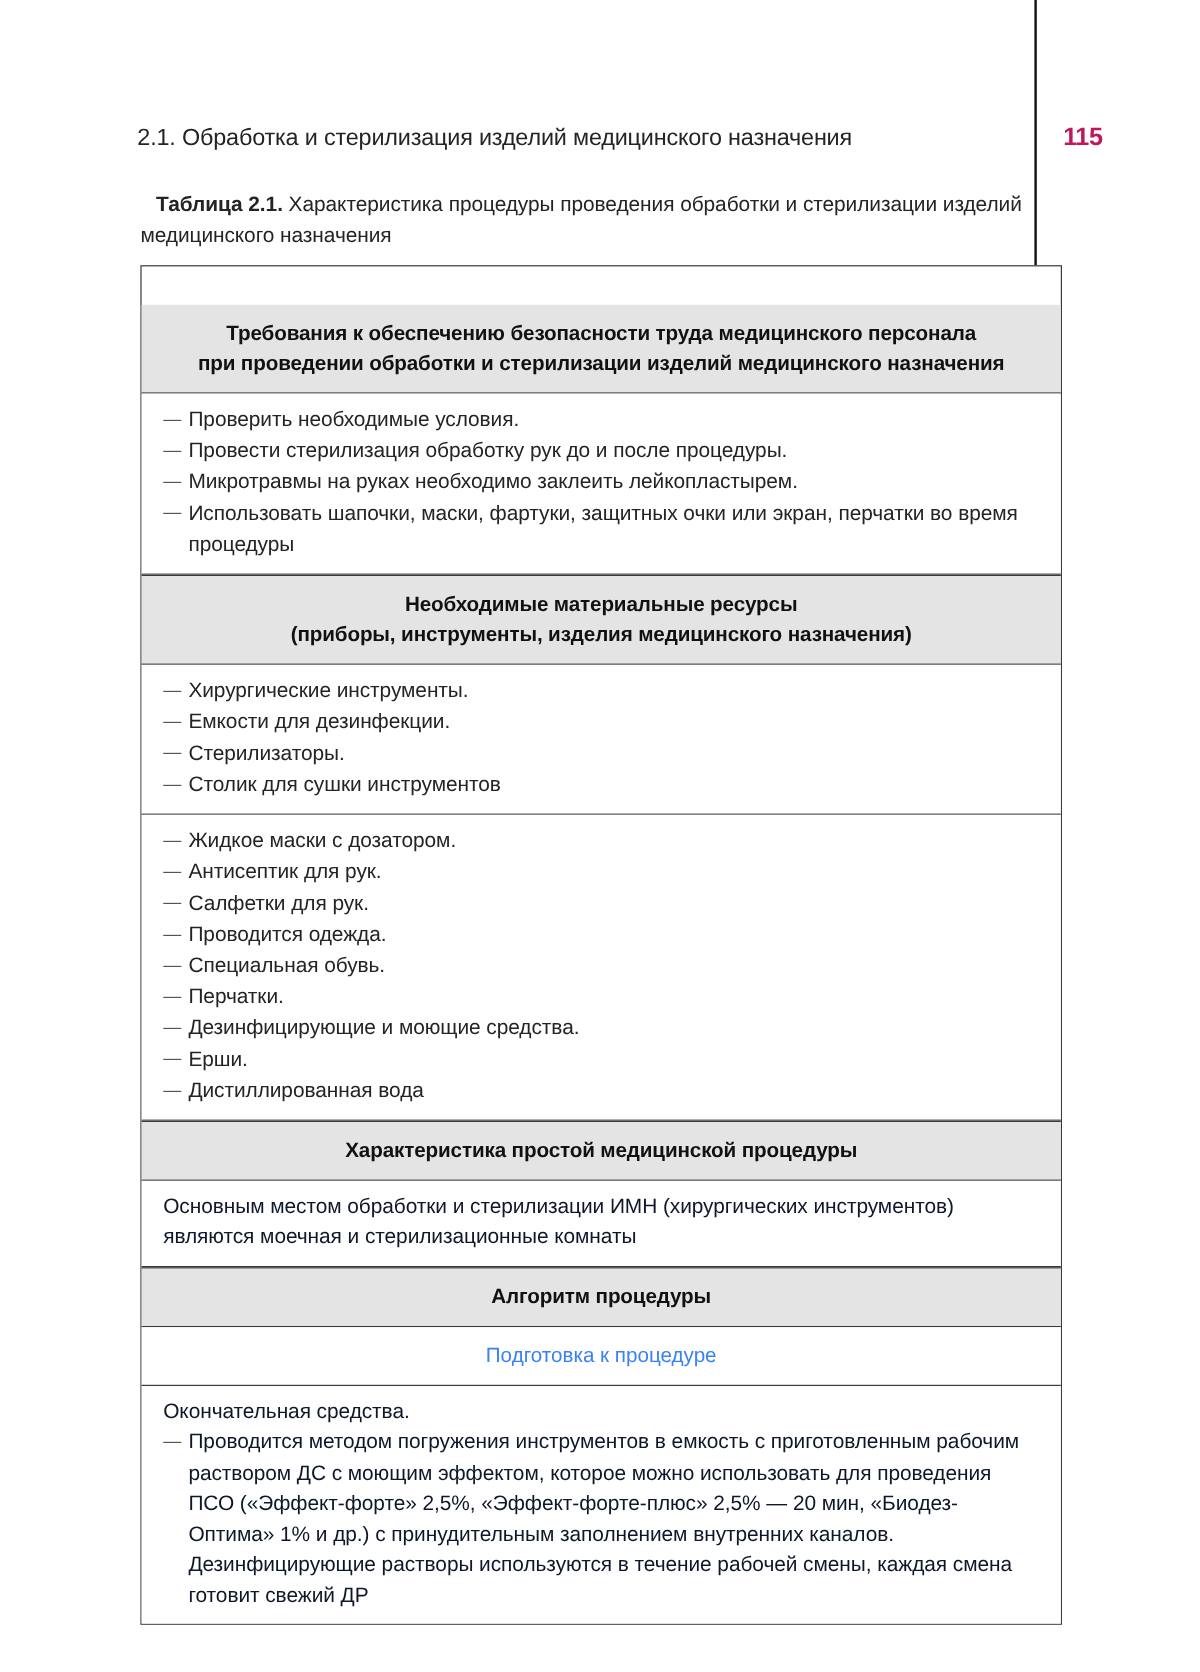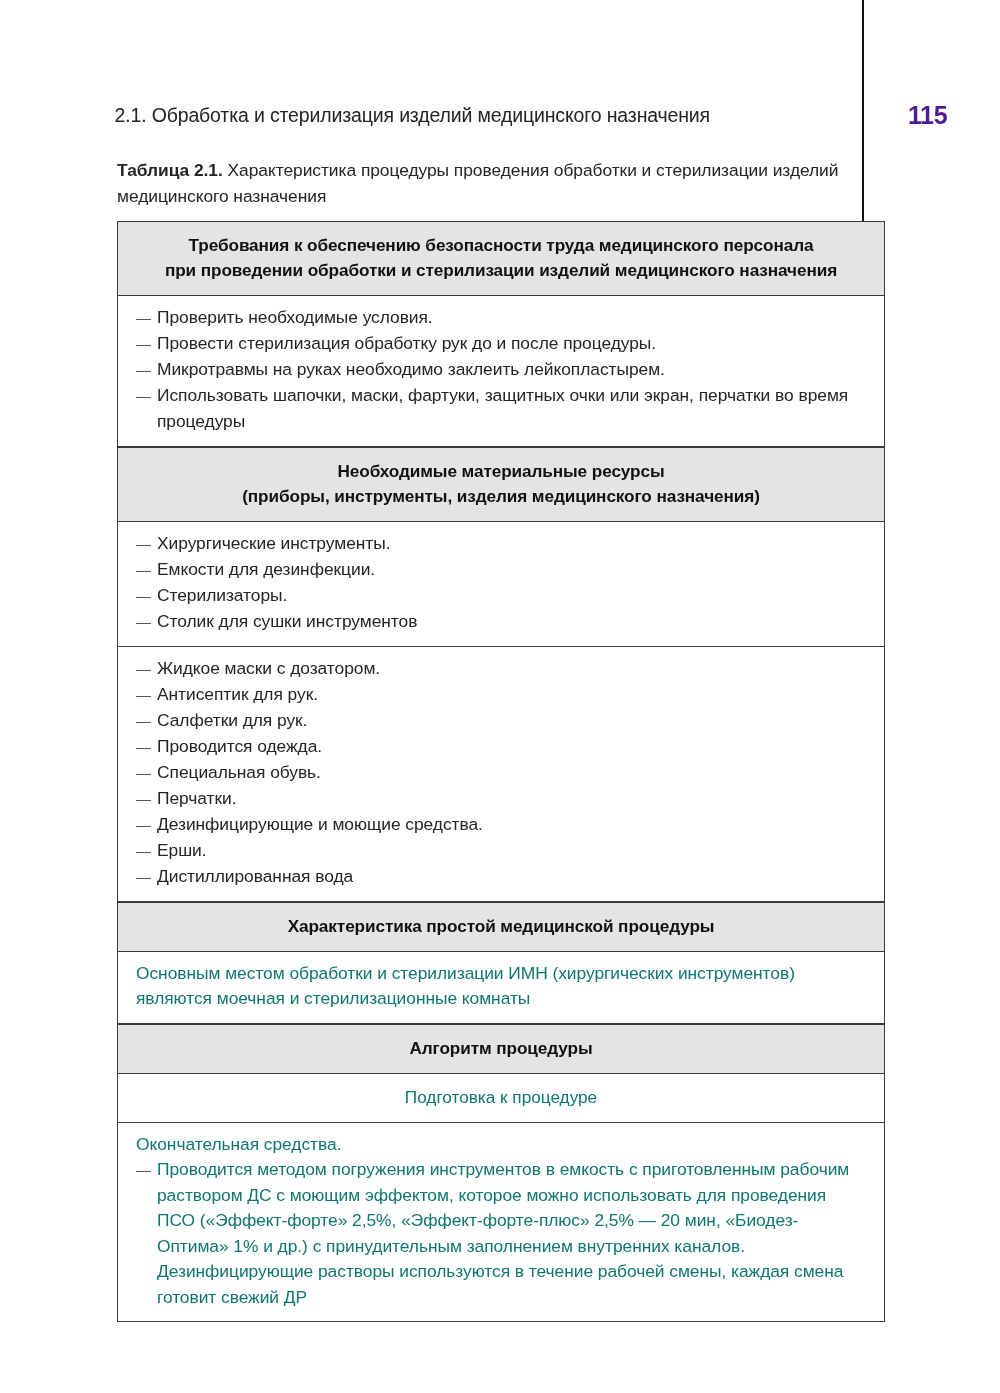--- a/index.html
+++ b/index.html
@@ -48,42 +48,43 @@
     position: absolute;
     left: 856px;
     top: 136px;
     width: 14px;
     height: 14px;
     border-radius: 50%;
     background: #111111;
   }
   .header-pagenum {
     position: absolute;
-    left: 908px;
+    left: 886px;
     top: -1px;
-    font-size: 25px;
+    font-size: 21px;
     line-height: 28px;
     font-weight: bold;
     letter-spacing: -0.4px;
-    color: #4c1d95;
+    color: #be185d;
   }
 
   
   .table-caption {
     position: absolute;
     left: 117px;
     top: 158px;
     width: 790px;
     font-size: 17.4px;
     line-height: 25.5px;
     color: #242424;
     letter-spacing: -0.05px;
   }
   .table-caption b {
     font-weight: bold;
+    margin-left: 13px;
   }
 
   
   .doc-table {
     position: absolute;
     left: 117px;
     top: 221px;
     width: 768px;
     border: 1.6px solid #3a3a3a;
     box-sizing: border-box;
@@ -98,33 +99,34 @@
     font-weight: bold;
     font-size: 17.2px;
     line-height: 25px;
     letter-spacing: -0.1px;
     color: #111111;
     padding: 11px 16px 12px 16px;
     box-sizing: border-box;
   }
   .band.first {
     border-top: none;
+    margin-top: 32px;
   }
   .band .band-line {
     display: block;
     white-space: nowrap;
   }
 
   .plain-center {
     background: #ffffff;
     border-bottom: 1.6px solid #3a3a3a;
     text-align: center;
     font-size: 17.2px;
     line-height: 25px;
-    color: #0f766e;
+    color: #3b82f6;
     padding: 11px 16px 12px 16px;
     box-sizing: border-box;
   }
 
   .cell {
     background: #ffffff;
     padding: 9px 18px 11px 18px;
     box-sizing: border-box;
   }
   .cell.bordered {
@@ -150,21 +152,21 @@
     position: absolute;
     left: 0;
     top: 0;
     font-size: 15px;
     color: #555555;
   }
 
   .para {
     font-size: 17.4px;
     line-height: 25.5px;
-    color: #0f766e;
+    color: #0f172a;
     letter-spacing: -0.05px;
     margin: 0;
   }
   .para.hang {
     position: relative;
     padding-left: 21px;
   }
   .para.hang::before {
     content: "\2014";
     position: absolute;

